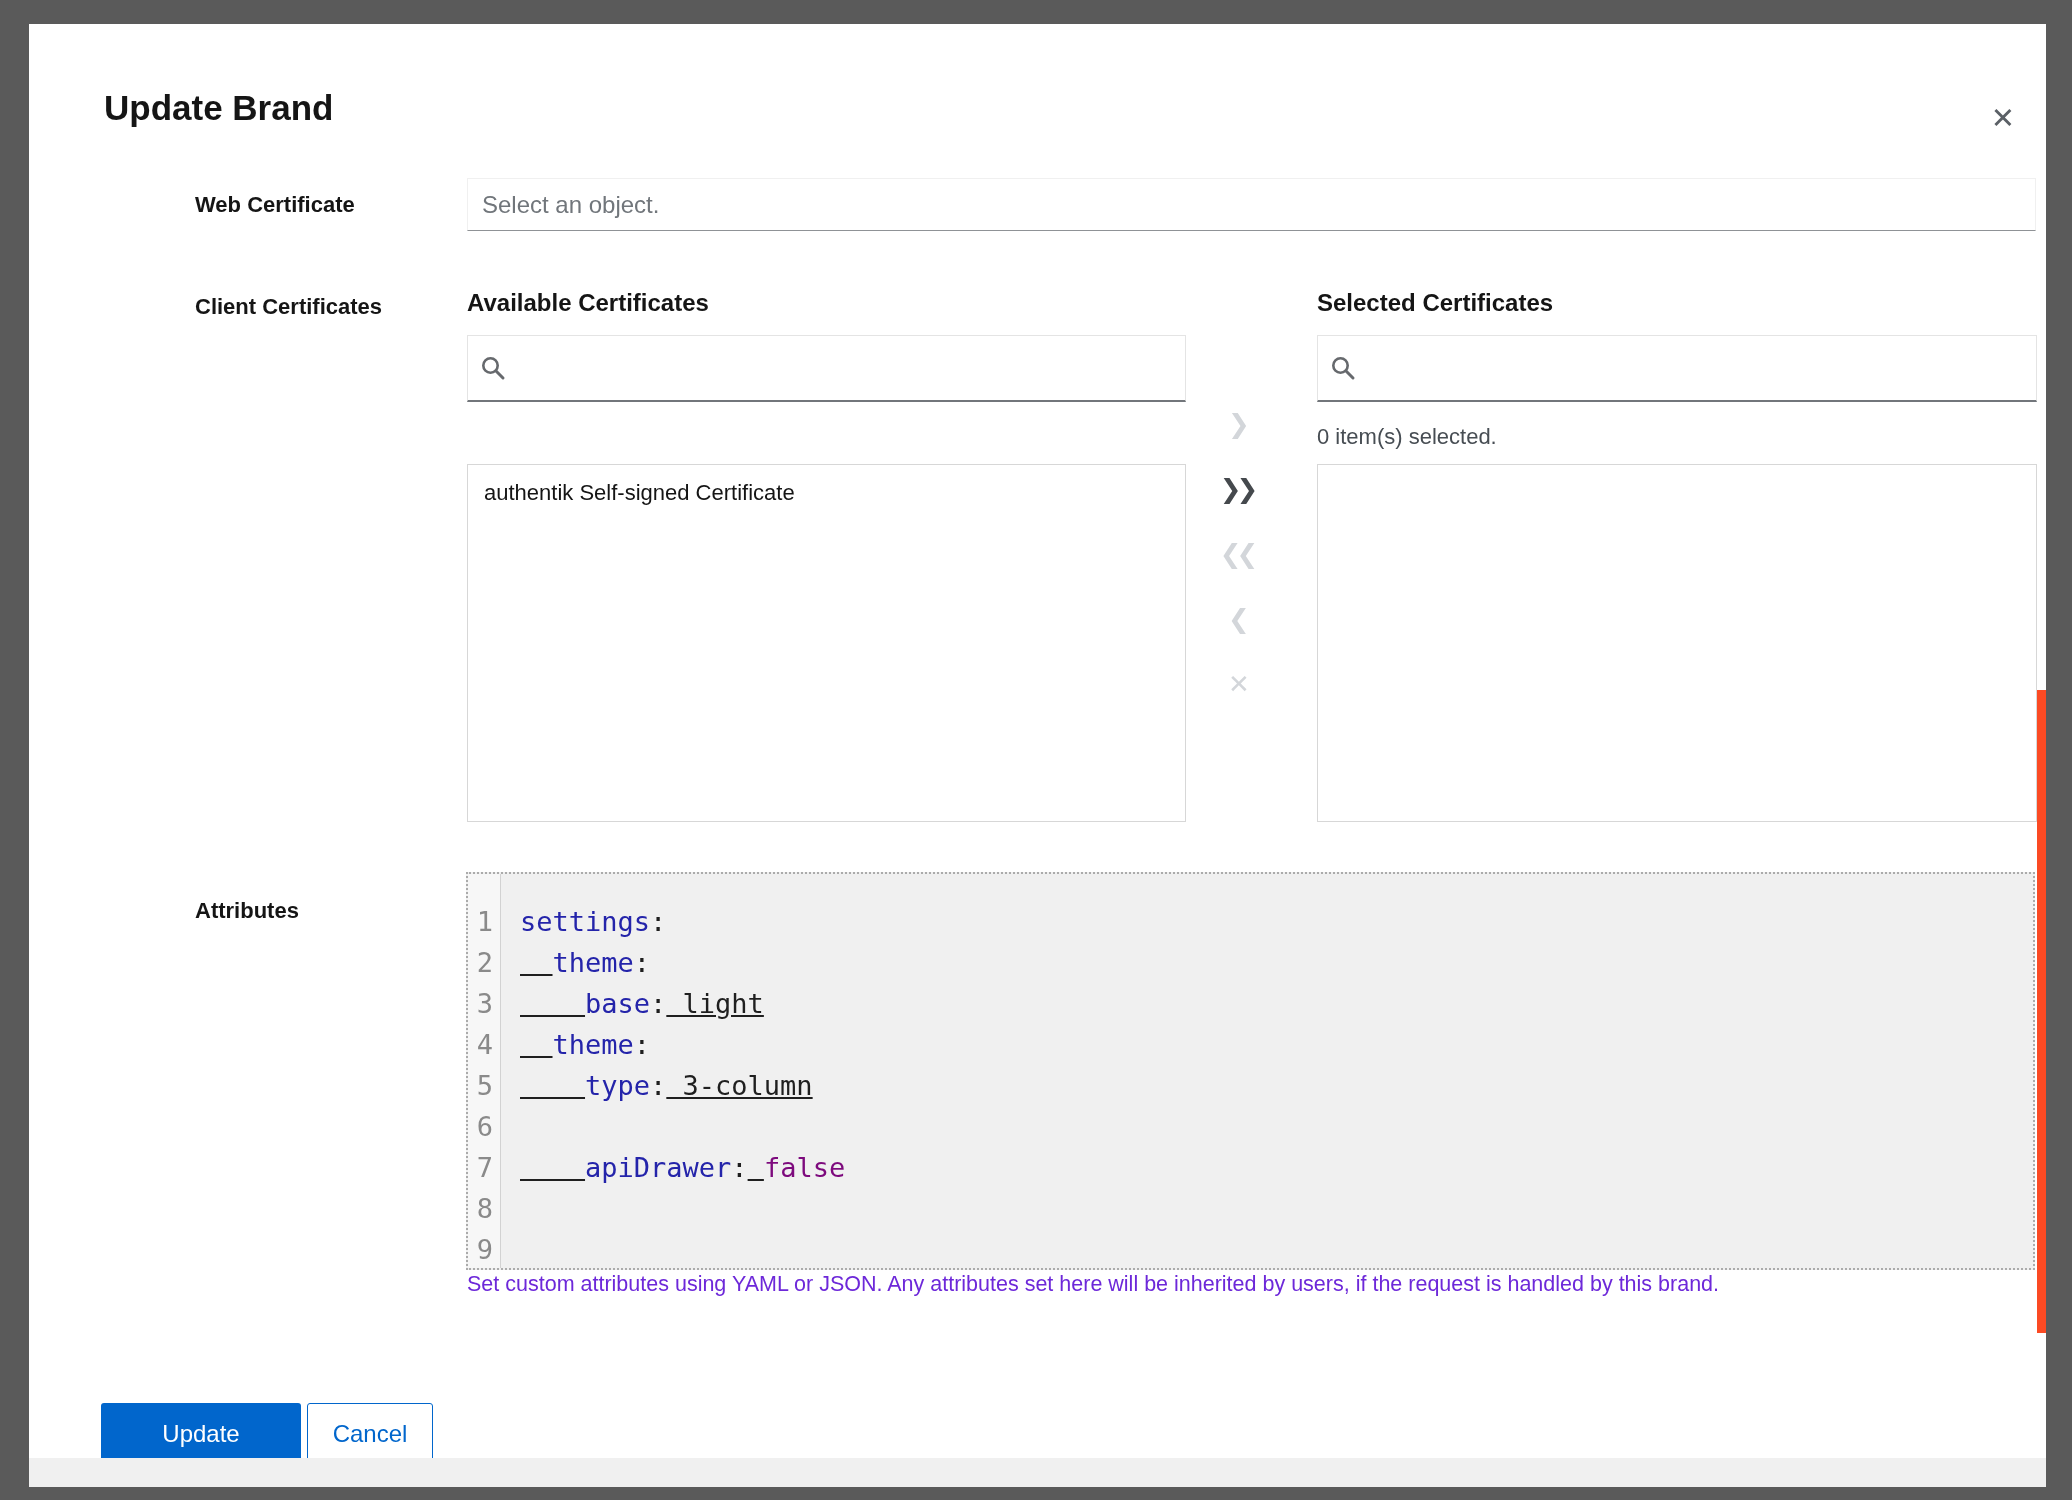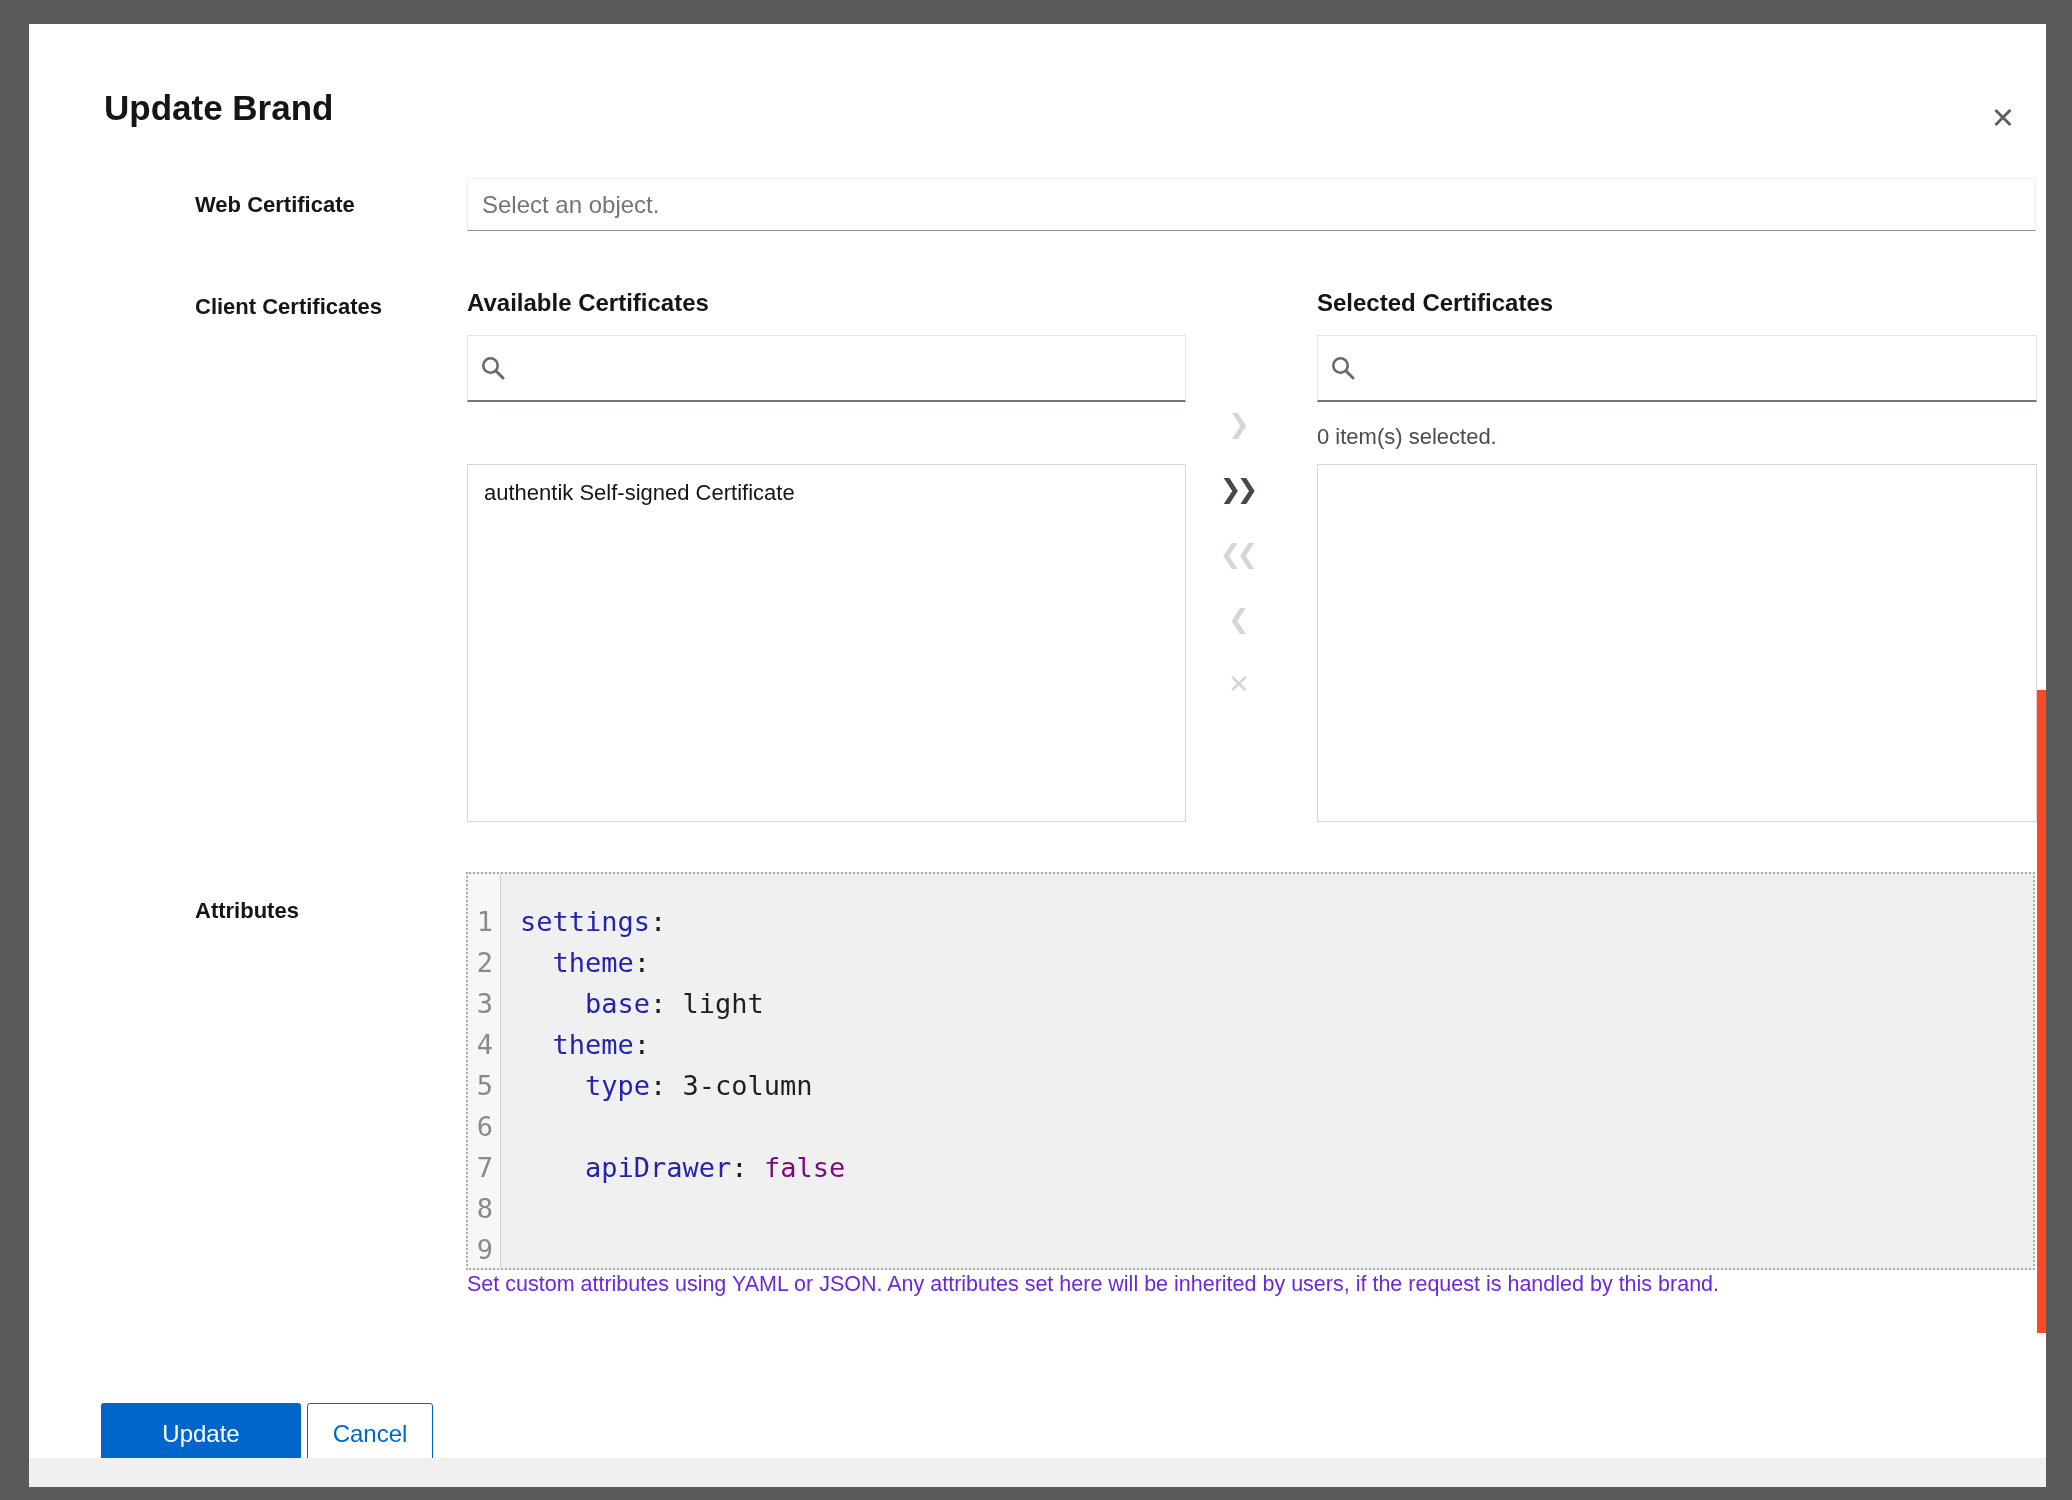--- a/index.html
+++ b/index.html
@@ -56,21 +56,21 @@
          background:#f0f0f0;border:2px dotted #ababab;}
   .code-gutter-bg{position:absolute;left:0;top:0;bottom:0;width:32px;background:#f7f7f7;
          border-right:1px solid #d2d2d2;}
   .code-lines{position:absolute;left:0;top:27px;right:0;
          font-family:"DejaVu Sans Mono",monospace;font-size:27px;line-height:41px;}
   .code-line{display:flex;white-space:pre;}
   .code-line .ln{width:25px;flex:0 0 auto;text-align:right;padding-right:8px;color:#8a8a8a;}
   .code-line .src{padding-left:19px;}
   .code-line .key{color:var(--code-key,#2424aa);}
   .code-line .p{color:#1f1f1f;}
-  .code-line .v{color:#1f1f1f;}
+  .code-line .v{color:#1f1f1f;text-decoration:underline;}
   .code-line .atom{color:var(--code-atom,#7d0a7d);}
 
   .help-text{position:absolute;left:438px;top:1248px;width:1530px;font-size:21.5px;color:#6d28d9;}
 
   .btn{position:absolute;top:1379px;height:62px;box-sizing:border-box;border-radius:3px;
          font-size:24px;font-family:"Liberation Sans",sans-serif;cursor:pointer;
          display:flex;align-items:center;justify-content:center;}
   .btn-update{left:72px;width:200px;background:var(--accent,#0166cc);color:#ffffff;border:none;}
   .btn-cancel{left:278px;width:126px;background:#ffffff;color:var(--accent,#0166cc);
          border:1px solid var(--accent,#0166cc);}

